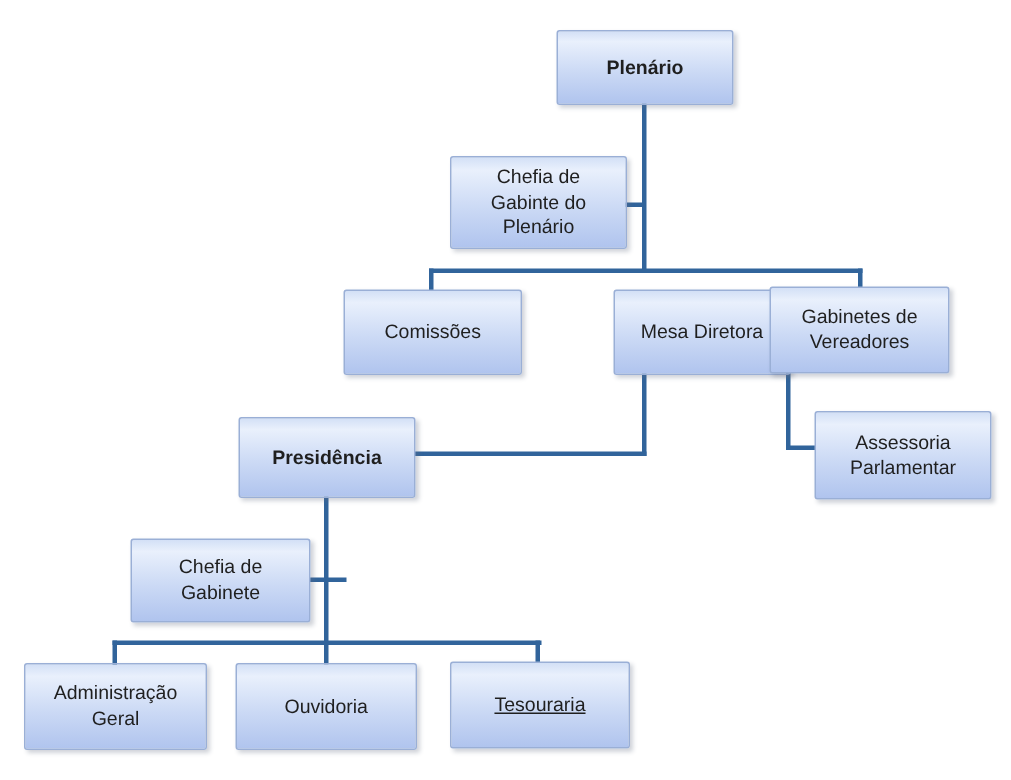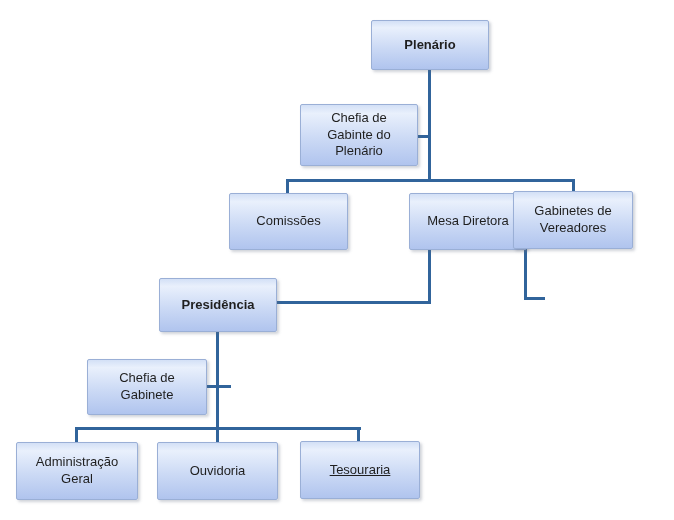--- a/index.html
+++ b/index.html
@@ -93,20 +93,22 @@
   <div class="conn c-tesouraria-v"></div>
 
   <div class="node bold n-plenario">Plenário</div>
   <div class="node n-chefia-gp">Chefia de
 Gabinte do
 Plenário</div>
   <div class="node n-comissoes">Comissões</div>
   <div class="node n-mesa">Mesa Diretora</div>
   <div class="node n-gabinetes">Gabinetes de
 Vereadores</div>
+  <div class="node n-assessoria">Assessoria
+Parlamentar</div>
   <div class="node bold n-presidencia">Presidência</div>
   <div class="node n-chefia-g">Chefia de
 Gabinete</div>
   <div class="node n-admin">Administração
 Geral</div>
   <div class="node n-ouvidoria">Ouvidoria</div>
   <div class="node n-tesouraria">Tesouraria</div>
 
 </div>
 

